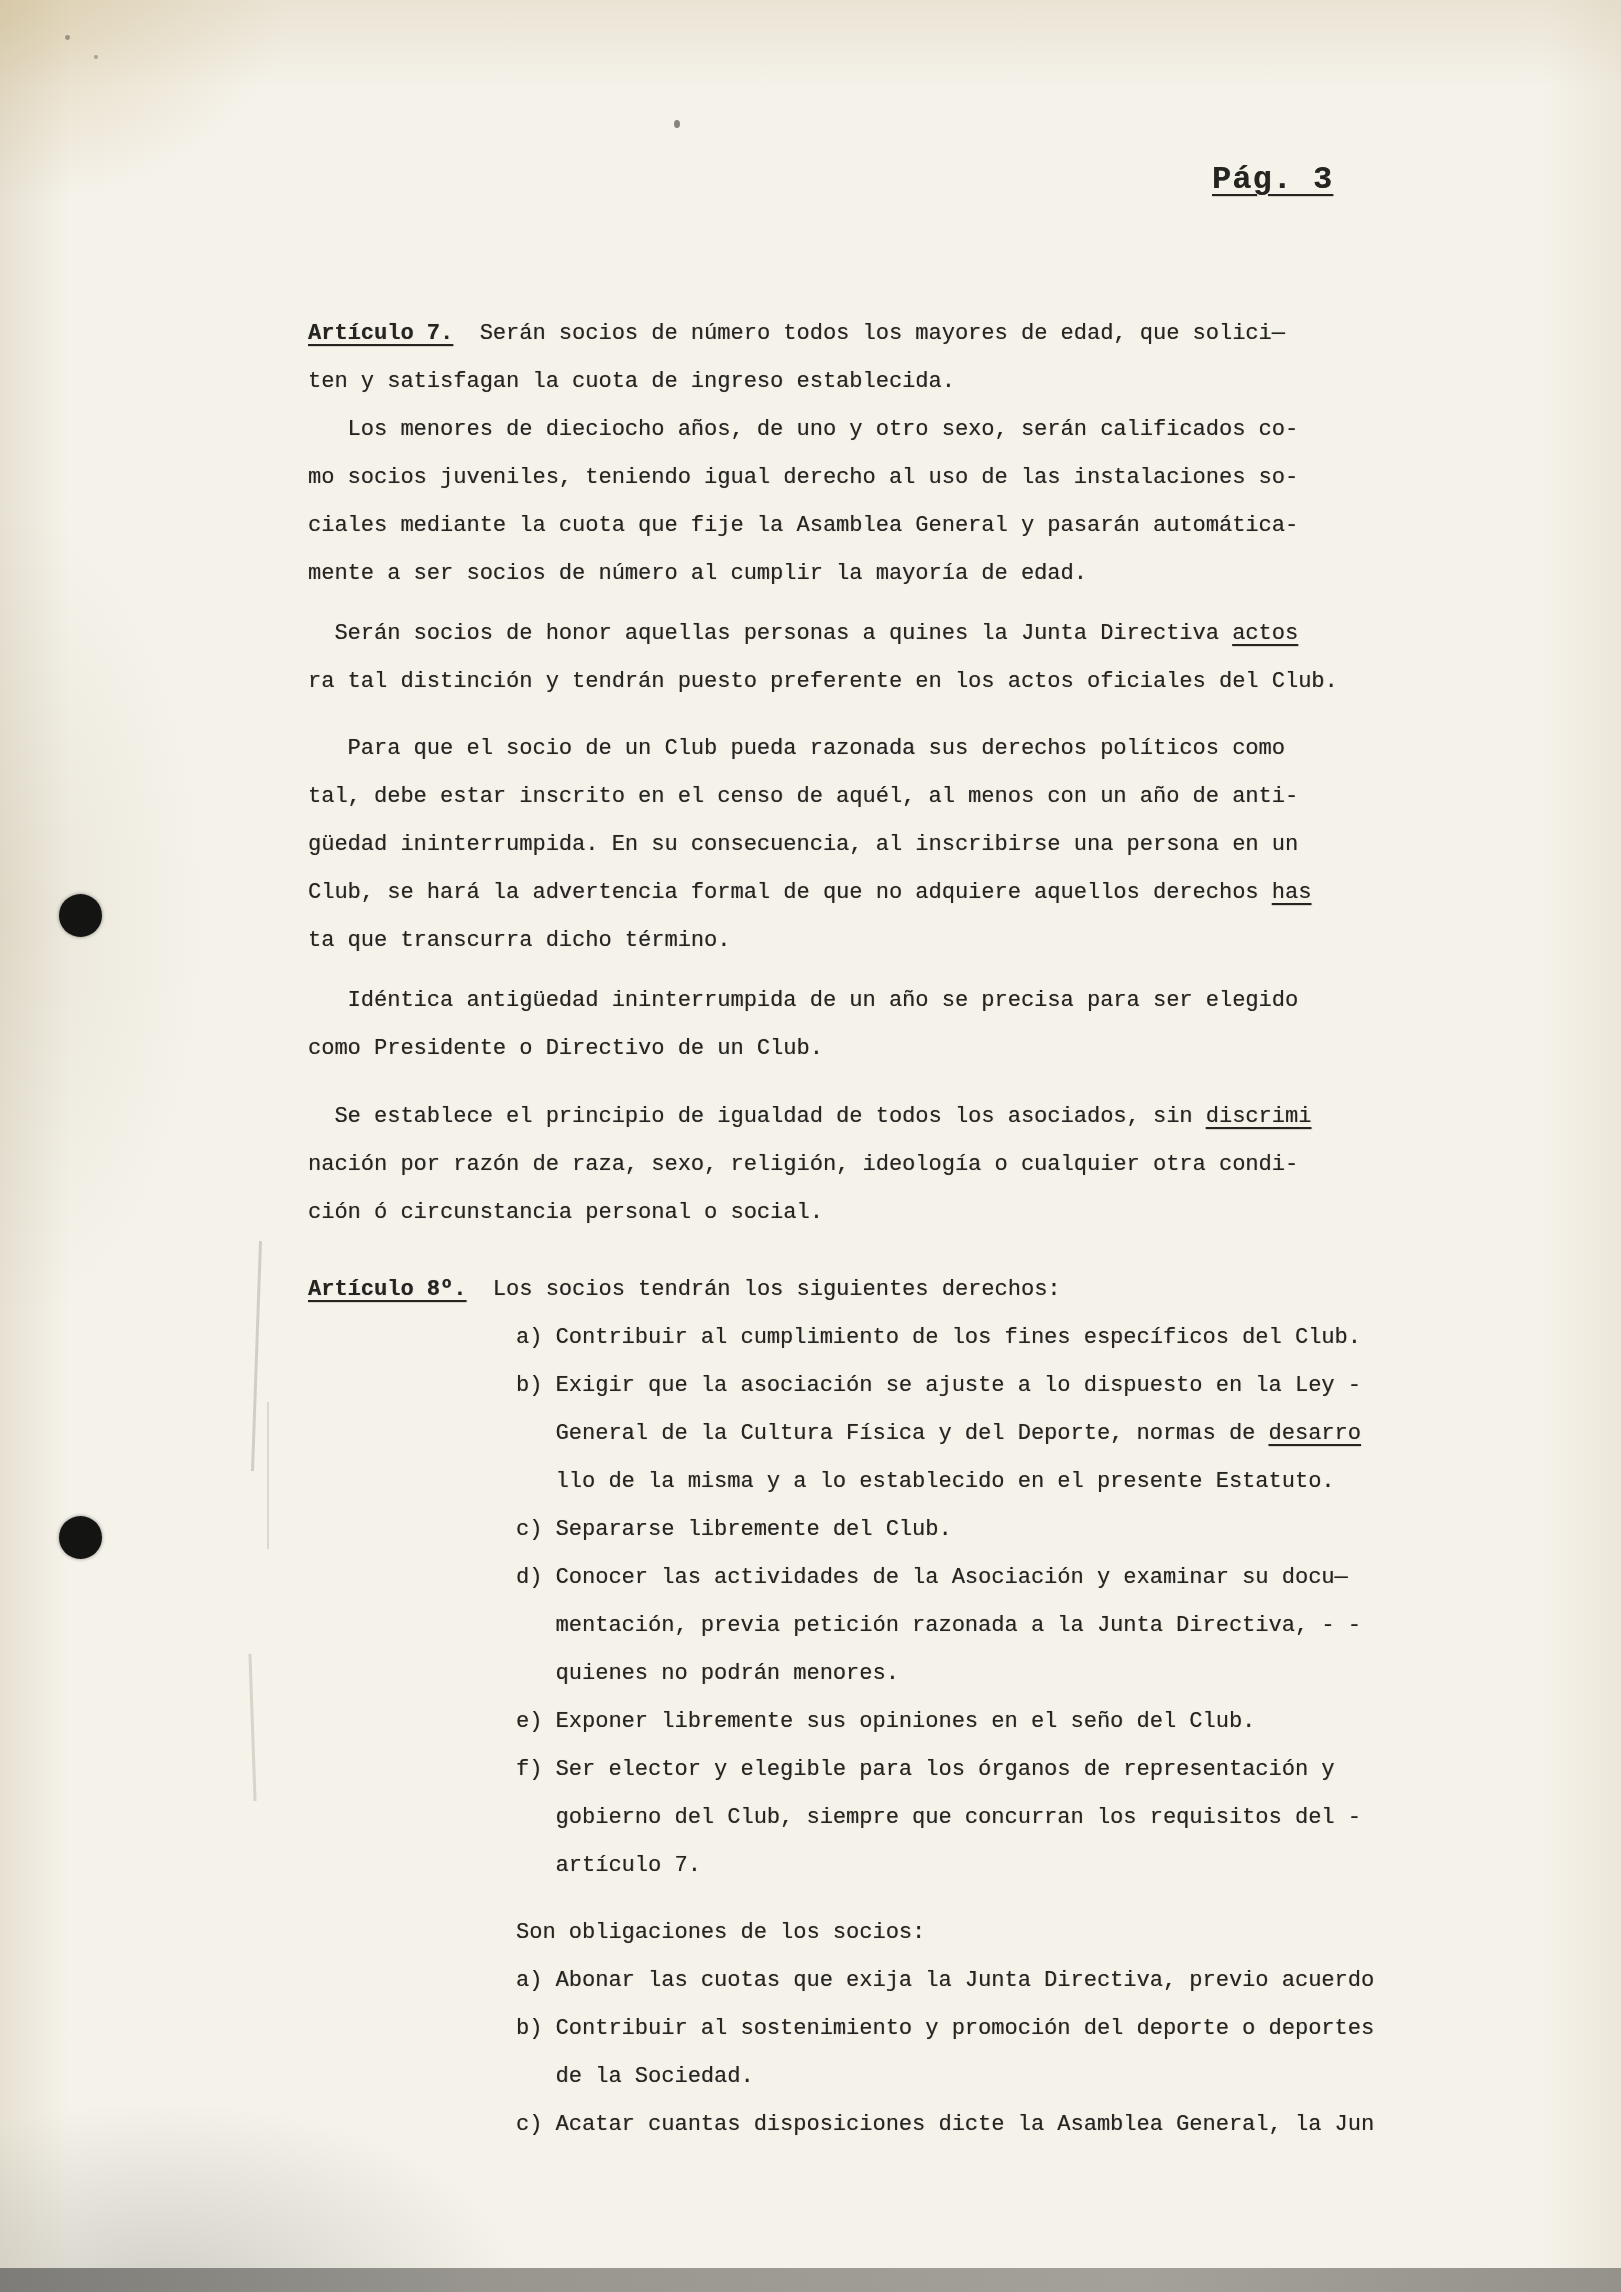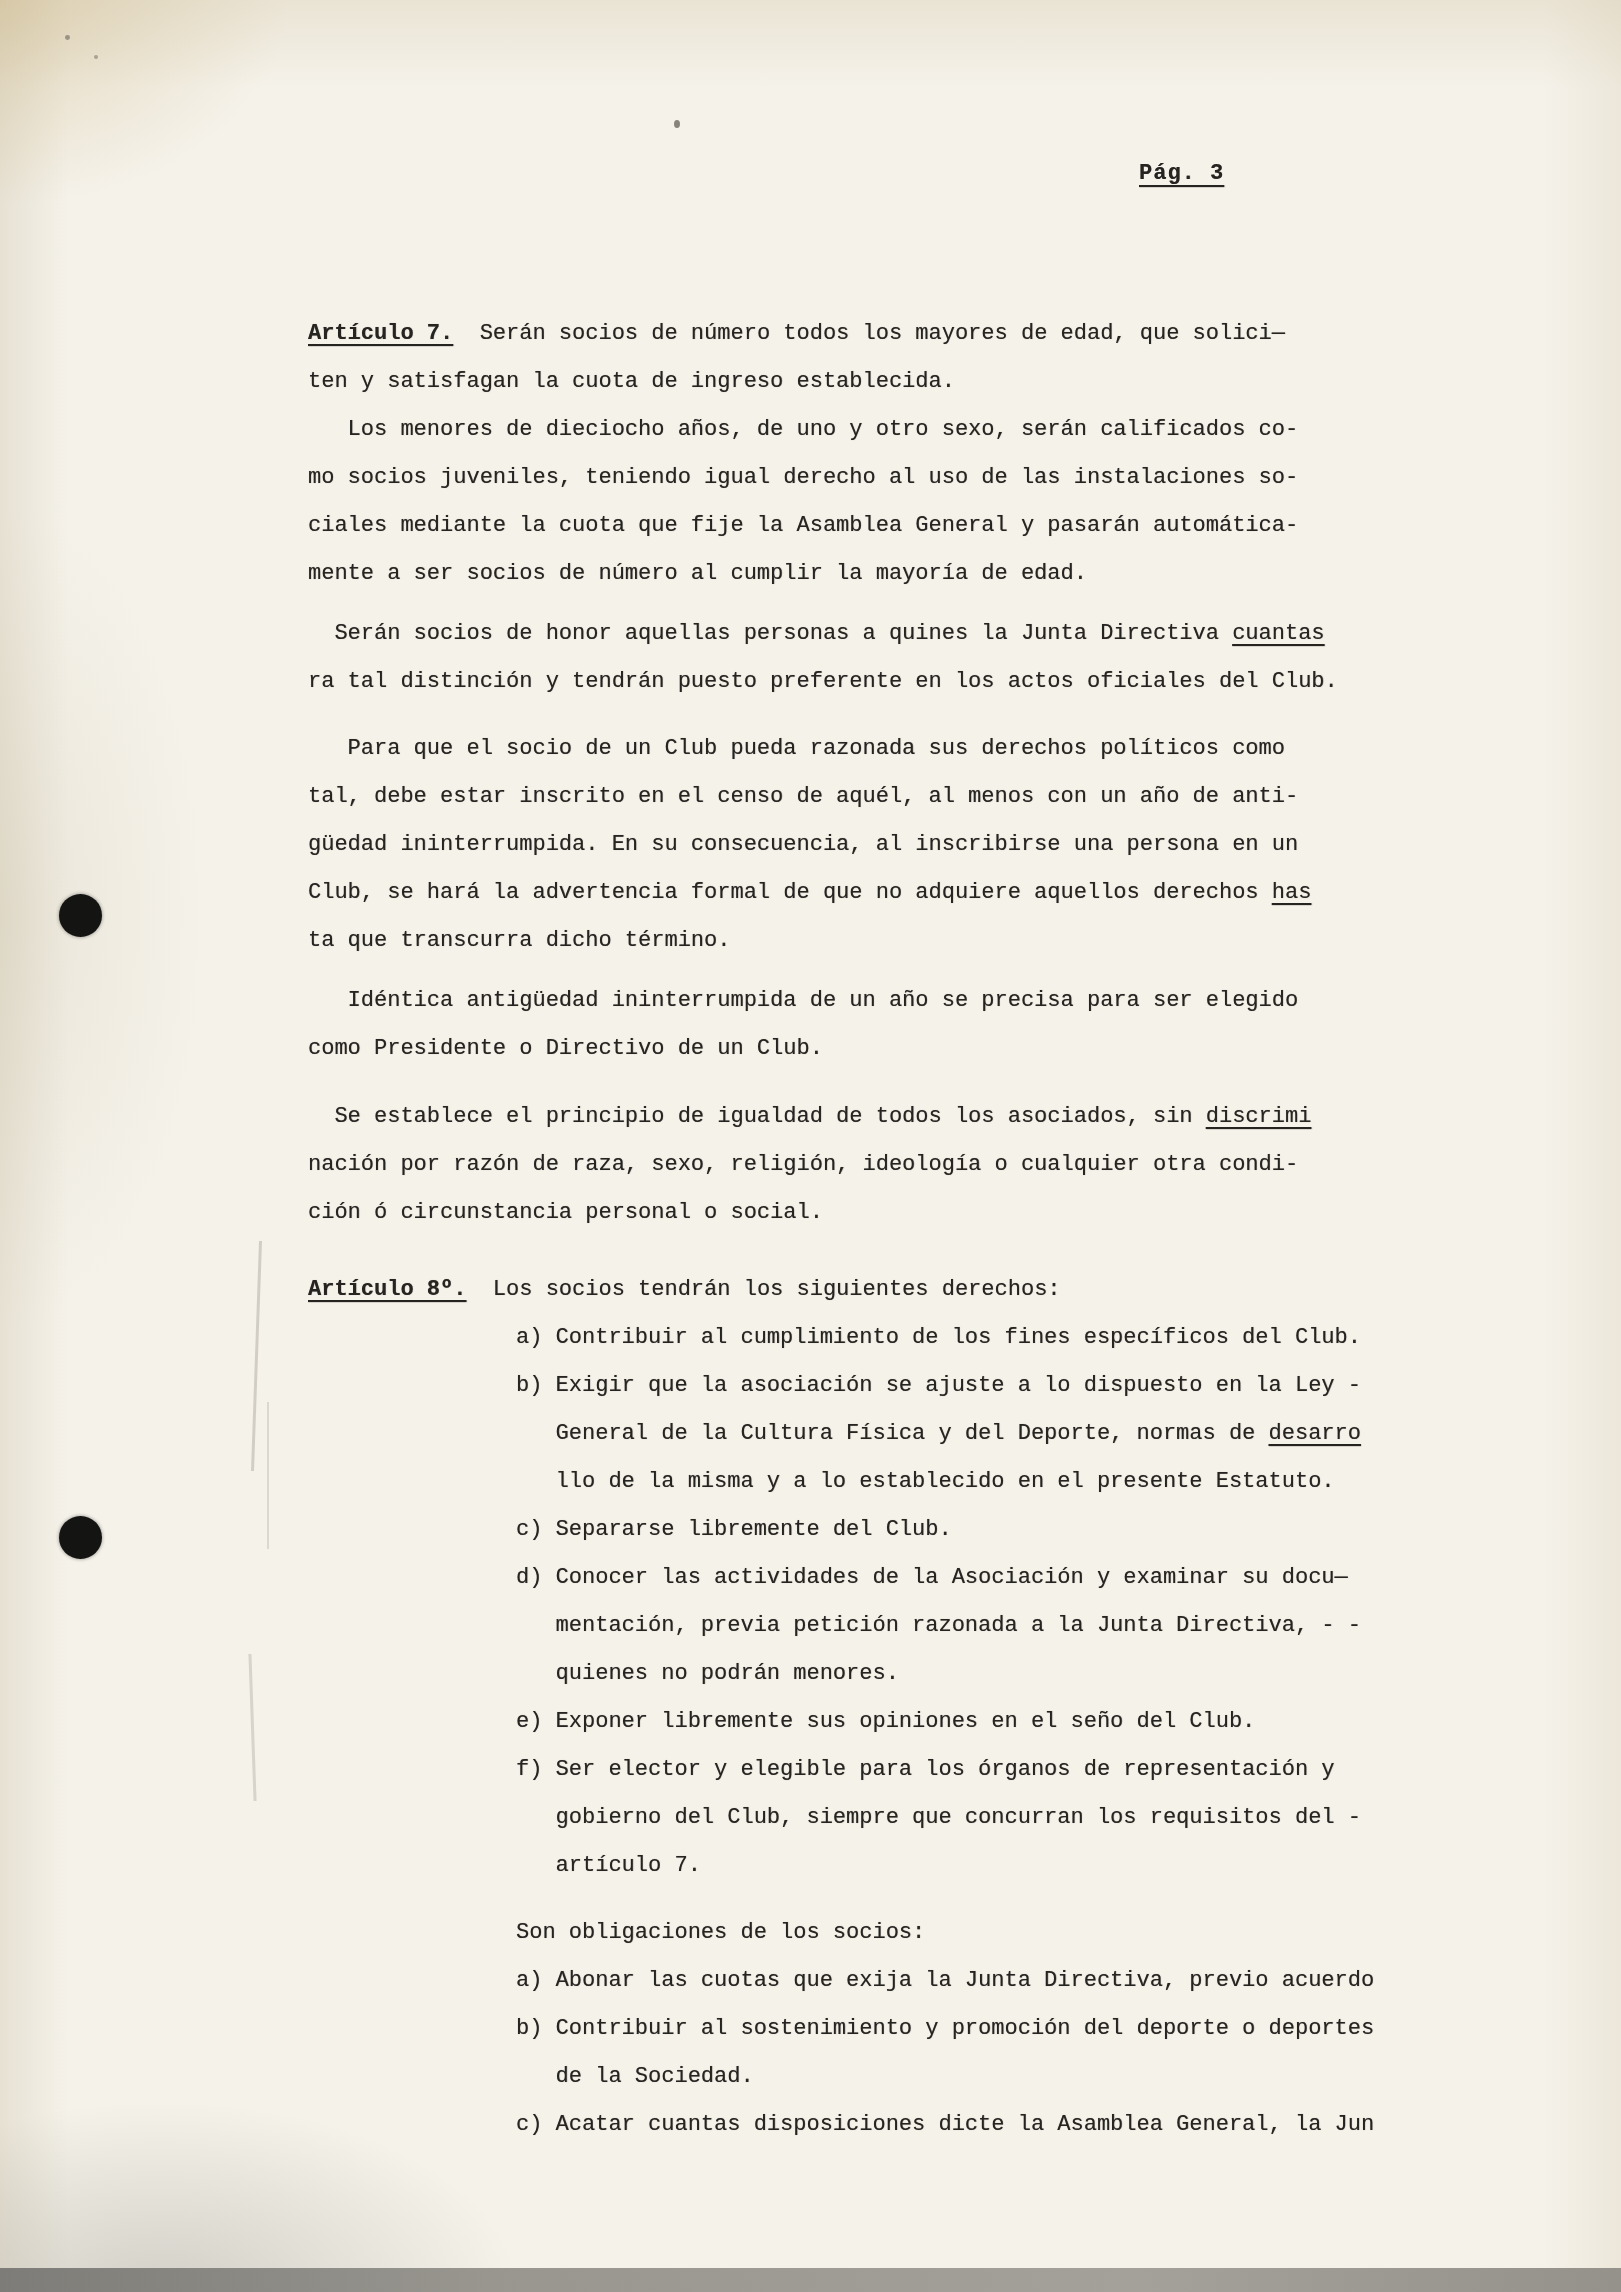--- a/index.html
+++ b/index.html
@@ -35,22 +35,22 @@
   .hole-2 { left: 59px; top: 1516px; }
   .smudge { position: absolute; pointer-events: none; }
   .smudge-1 { left: 255px; top: 1241px; width: 2.9px; height: 230px; background: rgba(120,115,105,0.28); transform: rotate(2deg); }
   .smudge-2 { left: 267px; top: 1402px; width: 2px; height: 147px; background: rgba(120,115,105,0.20); }
   .smudge-3 { left: 251px; top: 1654px; width: 2.9px; height: 147px; background: rgba(120,115,105,0.24); transform: rotate(-2deg); }
   .ink-dot { position: absolute; left: 674px; top: 120px; width: 5.9px; height: 7.8px; border-radius: 50%; background: #5a564f; opacity: 0.7; }
   .speck-1 { position: absolute; left: 65px; top: 35px; width: 4.9px; height: 4.9px; border-radius: 50%; background: #6b665c; opacity: 0.6; }
   .speck-2 { position: absolute; left: 94px; top: 55px; width: 3.9px; height: 3.9px; border-radius: 50%; background: #6b665c; opacity: 0.5; }
 
   .page-number {
-    position: absolute; left: 1139px; top: 161px;
-    font-size: 22px; font-weight: bold; letter-spacing: 1px;
+    position: absolute; left: 1212px; top: 161px;
+    font-size: 32px; font-weight: bold; letter-spacing: 1px;
     text-decoration: underline; text-underline-offset: 5.9px; text-decoration-thickness: 2px;
     text-shadow: 0.3px 0.3px 0.6px rgba(40,35,30,0.55);
   }
 
   .doc-body {
     position: absolute; left: 308px; top: 310px; width: 1313px;
     font-size: 22px; line-height: 48px;
     text-shadow: 0.3px 0.3px 0.7px rgba(40,35,30,0.50);
   }
   .line { white-space: pre; min-height: 48px; }
@@ -84,21 +84,21 @@
         <div class="line"><span class="u h">Artículo 7.</span><span>  Serán socios de número todos los mayores de edad, que solici—</span></div>
         <div class="line"><span>ten y satisfagan la cuota de ingreso establecida.</span></div>
       </div>
       <div class="block">
         <div class="line"><span>   Los menores de dieciocho años, de uno y otro sexo, serán calificados co-</span></div>
         <div class="line"><span>mo socios juveniles, teniendo igual derecho al uso de las instalaciones so-</span></div>
         <div class="line"><span>ciales mediante la cuota que fije la Asamblea General y pasarán automática-</span></div>
         <div class="line"><span>mente a ser socios de número al cumplir la mayoría de edad.</span></div>
       </div>
       <div class="block gap-sm">
-        <div class="line"><span>  Serán socios de honor aquellas personas a quines la Junta Directiva </span><span class="u">cuantas</span></div>
+        <div class="line"><span>  Serán socios de honor aquellas personas a quines la Junta Directiva </span><span class="u">actos</span></div>
         <div class="line"><span>ra tal distinción y tendrán puesto preferente en los actos oficiales del Club.</span></div>
       </div>
       <div class="block gap-md">
         <div class="line"><span>   Para que el socio de un Club pueda razonada sus derechos políticos como</span></div>
         <div class="line"><span>tal, debe estar inscrito en el censo de aquél, al menos con un año de anti-</span></div>
         <div class="line"><span>güedad ininterrumpida. En su consecuencia, al inscribirse una persona en un</span></div>
         <div class="line"><span>Club, se hará la advertencia formal de que no adquiere aquellos derechos </span><span class="u">has</span></div>
         <div class="line"><span>ta que transcurra dicho término.</span></div>
       </div>
       <div class="block gap-sm">

